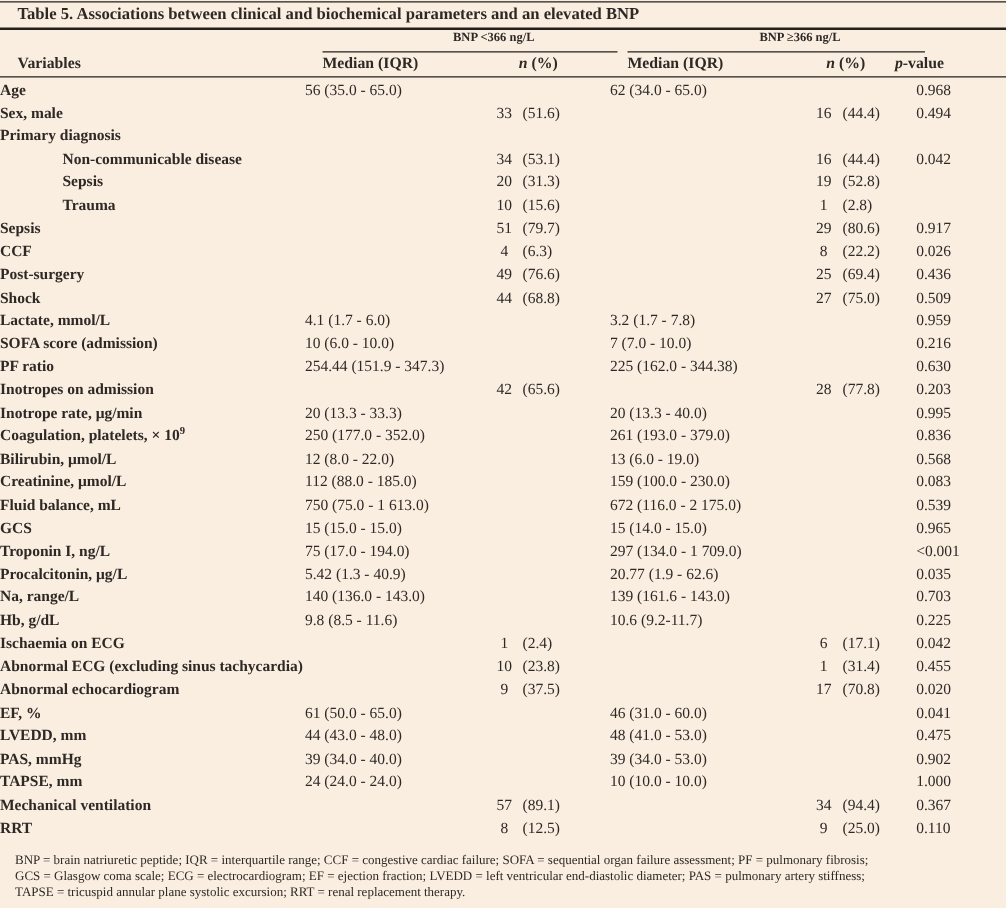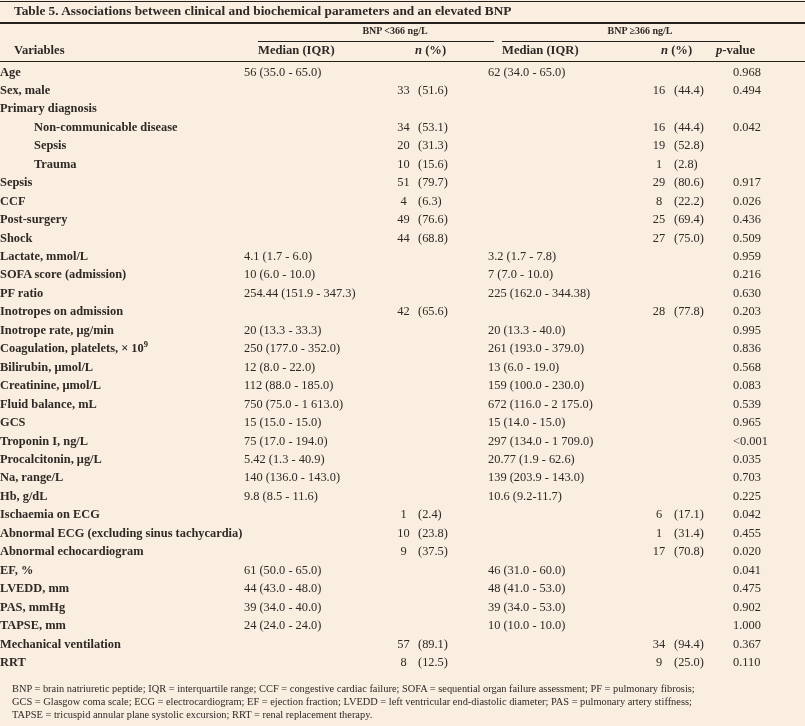--- a/index.html
+++ b/index.html
@@ -44,21 +44,21 @@
   table.data {
     position:absolute; top:62.5px; left:0;
     width:805px; border-collapse:collapse; table-layout:fixed;
   }
   table.data td {
     height:18.45px; padding:0; font-size:12.4px;
     white-space:nowrap; overflow:visible; vertical-align:middle;
     line-height:18.45px;
   }
   td.c-label  { padding-left:14px;font-weight:bold; }
-  td.c-label.indent { padding-left:34px; }
+  td.c-label.indent { padding-left:50px; }
   td.c-med    { padding-left:14px; }
   td.c-n      { padding-left:14px; }
   td.c-p      { padding-left:0; }
   .n-int { display:inline-block; text-align:center; }
   td.n-low  .n-int { width:23px; }
   td.n-high .n-int { width:24px; }
   .n-rest { margin-left:3px; }
   sup { font-size:8.5px; line-height:0; }
 
   .footnote {
@@ -298,21 +298,21 @@
       <td class="c-n n-low"></td>
       <td class="c-med">20.77 (1.9 - 62.6)</td>
       <td class="c-n n-high"></td>
       <td class="c-p">0.035</td>
     </tr>
 
     <tr>
       <td class="c-label">Na, range/L</td>
       <td class="c-med">140 (136.0 - 143.0)</td>
       <td class="c-n n-low"></td>
-      <td class="c-med">139 (203.9 - 143.0)</td>
+      <td class="c-med">139 (161.6 - 143.0)</td>
       <td class="c-n n-high"></td>
       <td class="c-p">0.703</td>
     </tr>
 
     <tr>
       <td class="c-label">Hb, g/dL</td>
       <td class="c-med">9.8 (8.5 - 11.6)</td>
       <td class="c-n n-low"></td>
       <td class="c-med">10.6 (9.2-11.7)</td>
       <td class="c-n n-high"></td>

